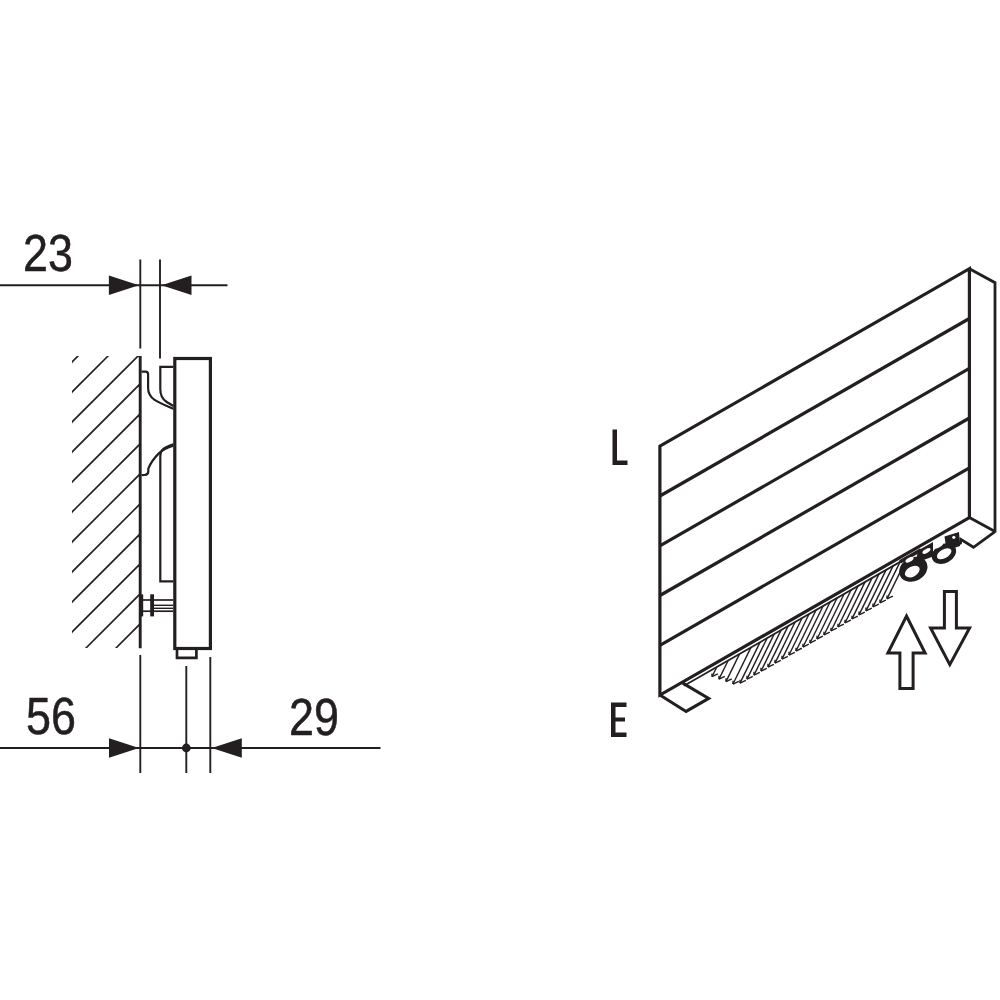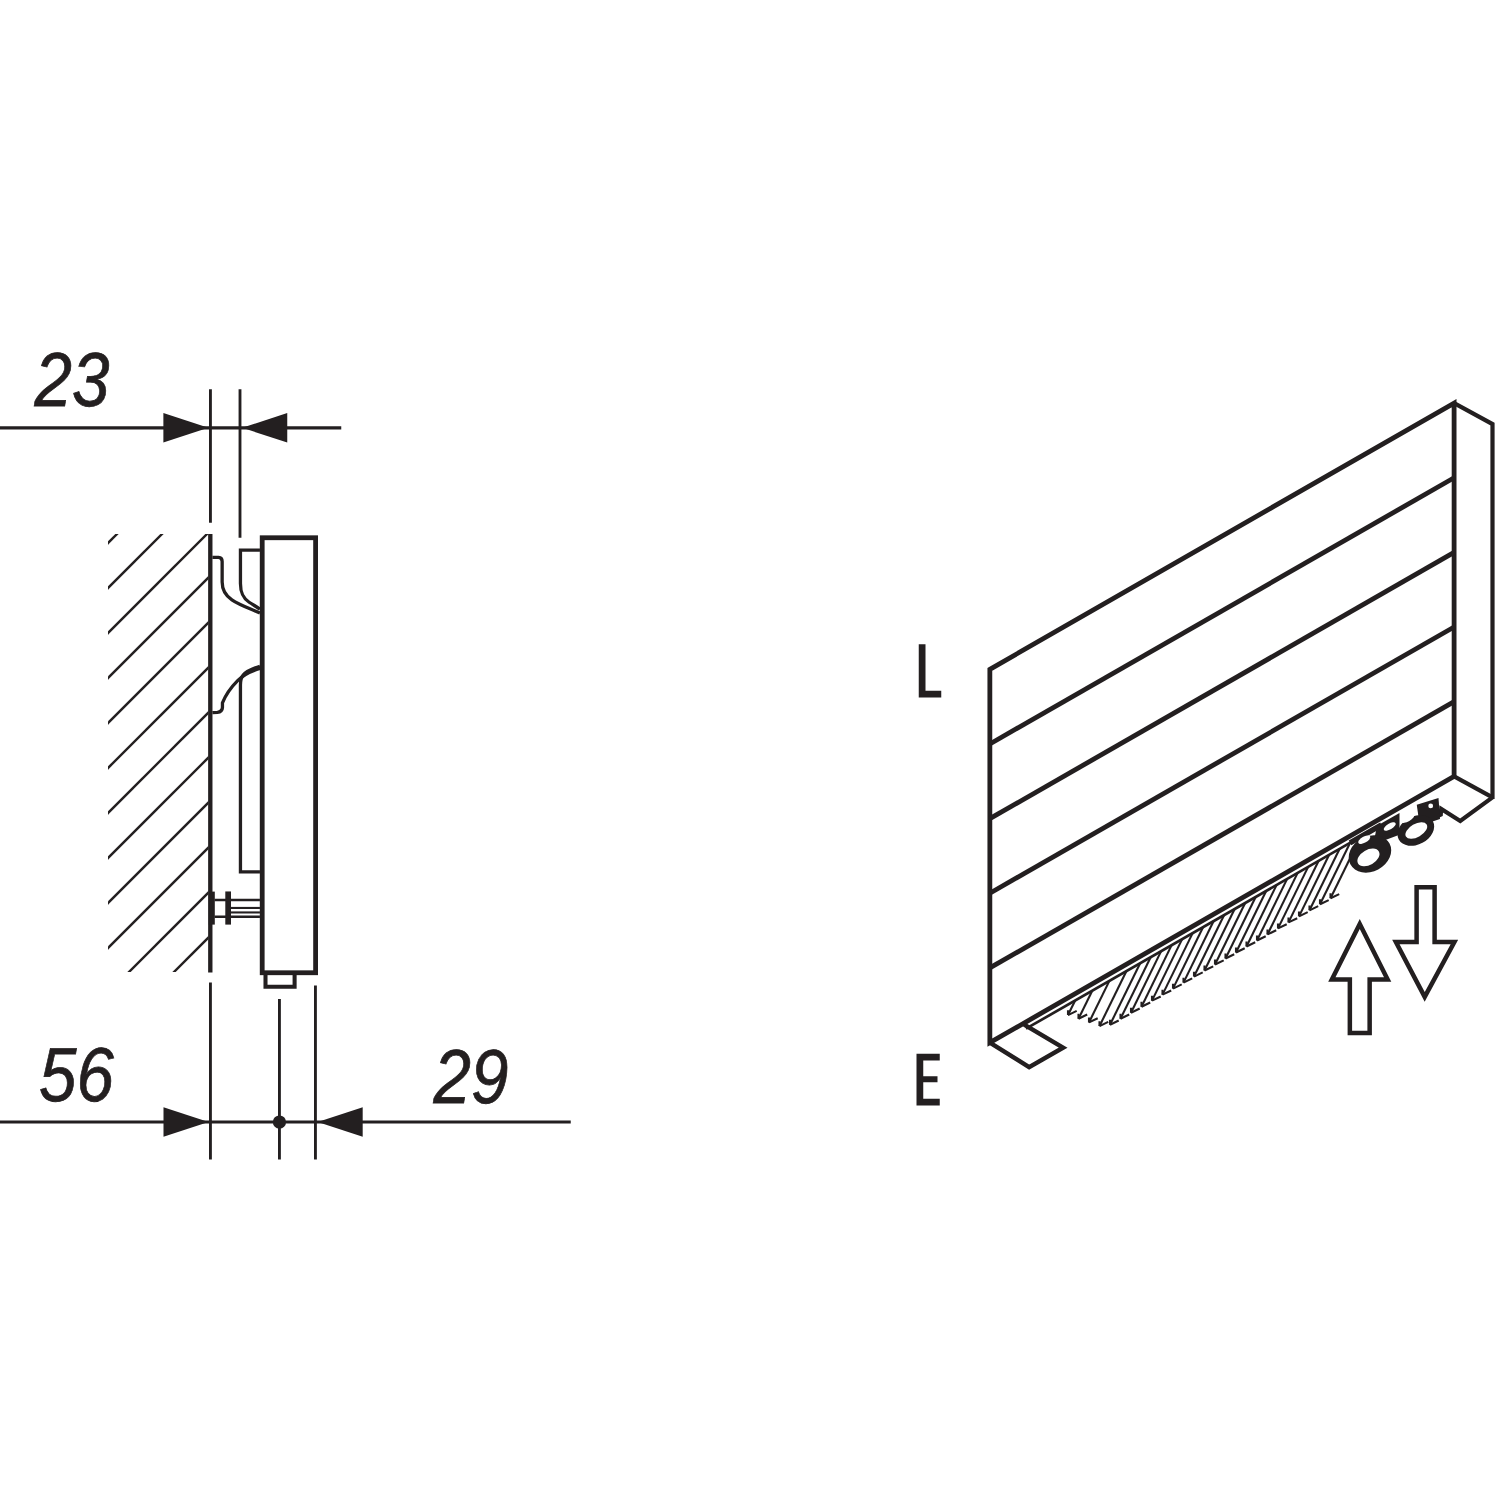--- a/index.html
+++ b/index.html
@@ -1,14 +1,14 @@
 <!DOCTYPE html>
 <html><head><meta charset="utf-8"><style>
 html,body{margin:0;padding:0;background:#fff;}
-#wrap{width:880px;height:1000px;position:relative;font-style:italic;}
+#wrap{width:880px;height:1000px;position:relative;}
 text{font-family:"Liberation Sans",sans-serif;}
 </style></head><body>
 <div id="wrap">
 <svg width="1000" height="1000" viewBox="0 0 1000 1000">
 <rect x="0" y="0" width="1000" height="1000" fill="#ffffff"></rect>
 <clipPath id="hc">
         <rect x="72" y="356" width="67" height="292"></rect>
       </clipPath>
 <g clip-path="url(#hc)" stroke="#231f20" stroke-width="1.6">
 <line x1="-226" y1="660" x2="94" y2="340"></line>

